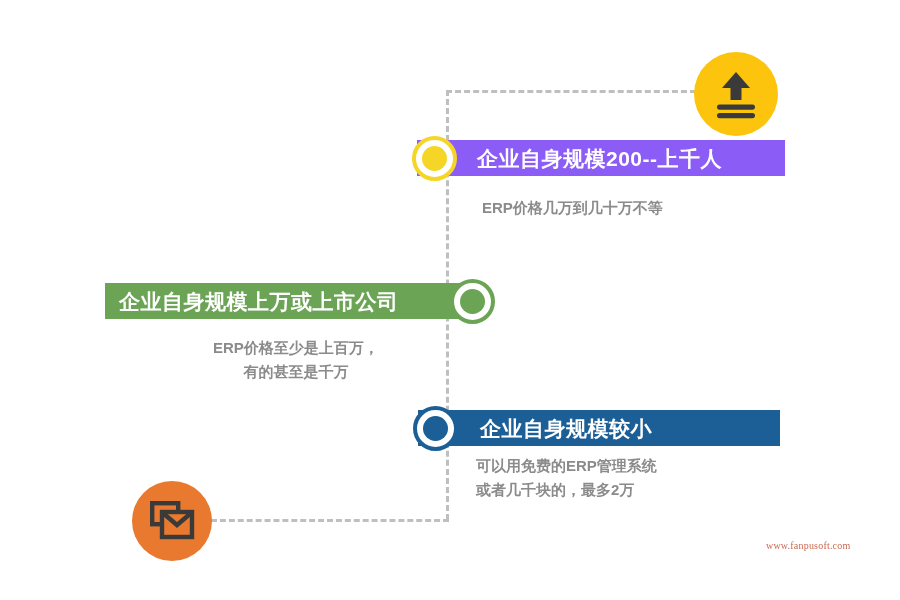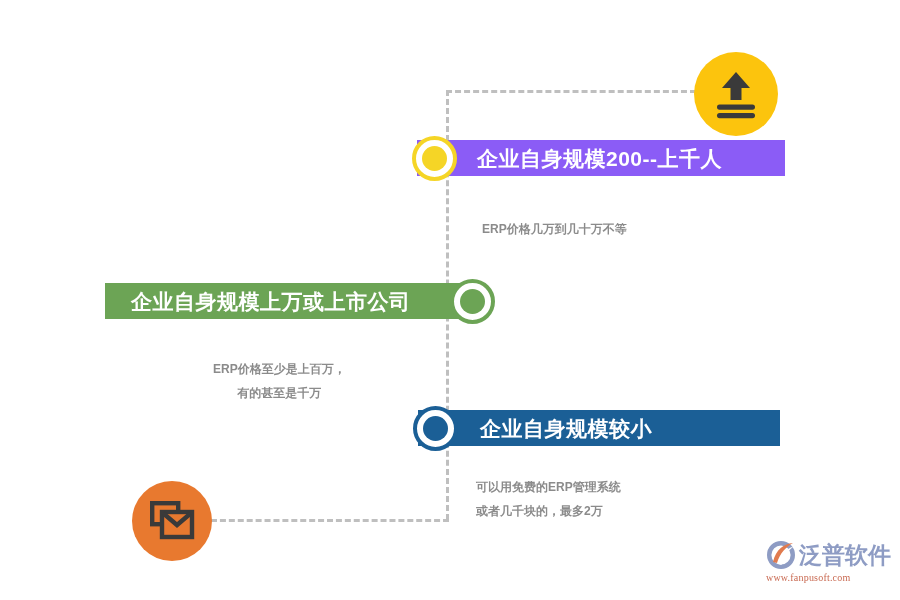--- a/index.html
+++ b/index.html
@@ -59,21 +59,21 @@
   }
   .bar-yellow .banner-label { color: #ffffff; }
 
   
   .bar-green {
     left: 105px;
     top: 283px;
     width: 360px;
     height: 36px;
     background: #6ca455;
-    padding-left: 26px;
+    padding-left: 14px;
   }
 
   
   .bar-blue {
     left: 418px;
     top: 410px;
     width: 362px;
     height: 36px;
     background: #1b5f96;
     padding-left: 62px;
@@ -118,24 +118,23 @@
     height: 45px;
     border: 4px solid #1b5f96;
   }
   .donut-blue .core { width: 25px; height: 25px; background: #1b5f96; }
 
   
   .desc {
     position: absolute;
     color: #8b8b8b;
     font-weight: bold;
-    font-size: 12px;
+    font-size: 15px;
     line-height: 24px;
     white-space: pre-line;
-    margin-top: 21px;
   }
   .desc-yellow { left: 482px; top: 196px; }
   .desc-green  { left: 213px; top: 336px; text-align: center; }
   .desc-blue   { left: 476px; top: 454px; }
 
   
   .badge {
     position: absolute;
     border-radius: 50%;
     display: flex;
@@ -238,25 +237,16 @@
 
       <rect x="3.2" y="3.2" width="26" height="21" fill="none" stroke="#3a3a3a" stroke-width="4.4"></rect>
 
       <rect x="13" y="12" width="30" height="25" fill="#e8792f" stroke="#3a3a3a" stroke-width="4.4"></rect>
 
       <path d="M14.5 13.5 L28 25 L41.5 13.5" fill="none" stroke="#3a3a3a" stroke-width="4.4" stroke-linejoin="miter" stroke-linecap="butt"></path>
     </svg>
   </div>
 
   <div class="logo">
-    <div class="logo-row">
-      <svg width="30" height="30" viewBox="0 0 30 30">
-        <path d="M15 1 A14 14 0 1 0 15 29 A14 14 0 1 0 15 1 Z M15 5.4
-                 A9.6 9.6 0 1 1 15 24.6 A9.6 9.6 0 1 1 15 5.4 Z" fill="#8e9cc4"></path>
-        <path d="M7 22 C10 9 18 4 27 3 C20 7 14 13 11 23 Z" fill="#e07b4f"></path>
-        <path d="M12 24 C14 14 20 9 27.5 6.5 C21 12 17 17 15.5 25 Z" fill="#ffffff"></path>
-      </svg>
-      <span class="logo-text">泛普软件</span>
-    </div>
     <div class="logo-url">www.fanpusoft.com</div>
   </div>
 
 </div>
 
 </body></html>

